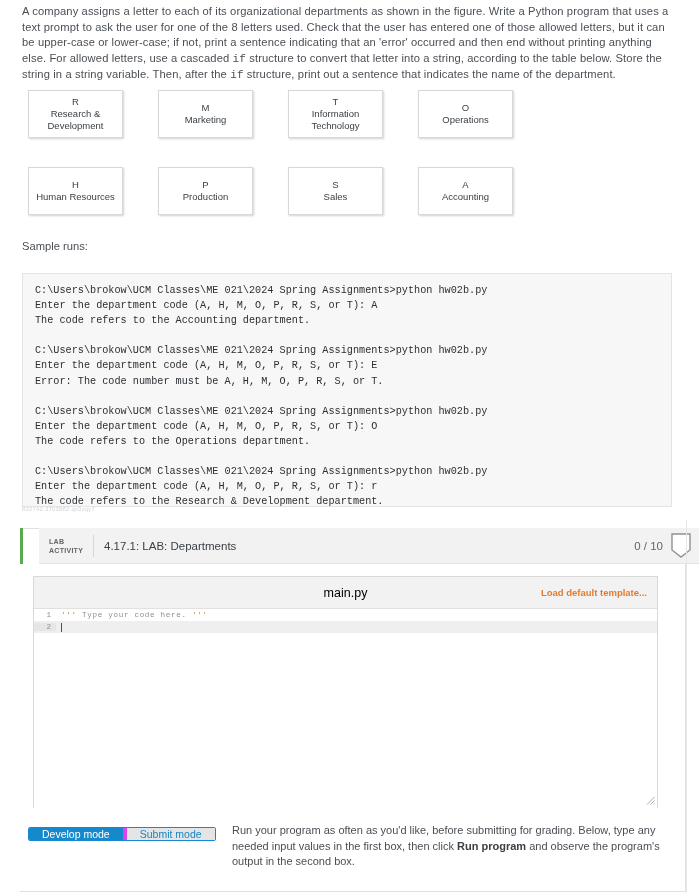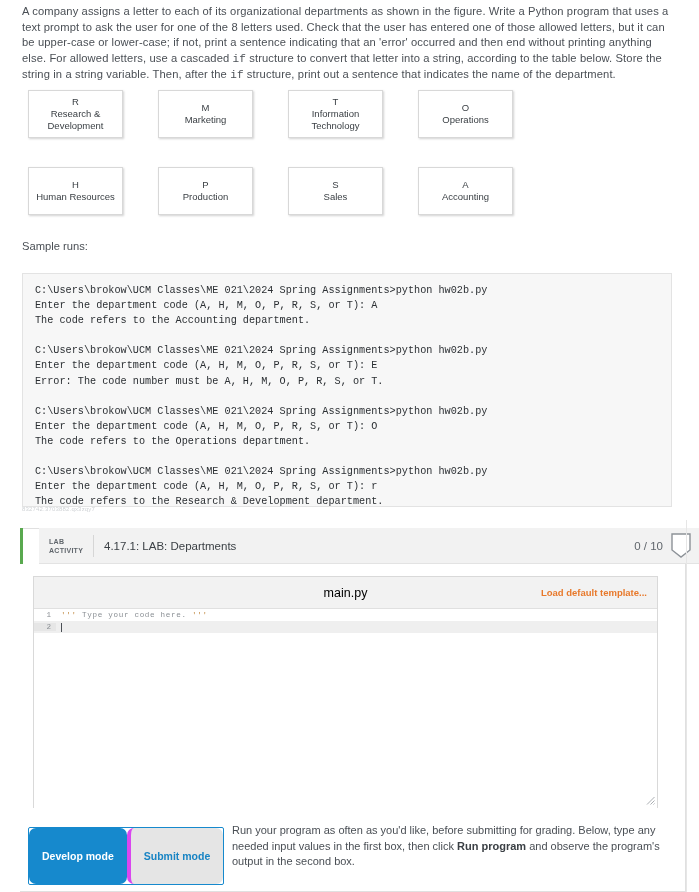--- a/index.html
+++ b/index.html
@@ -226,25 +226,24 @@
   .mode-group {
     position: absolute;
     left: 28px; top: 827px;
     display: flex;
     border: 1px solid #1689cd;
     border-radius: 2px;
     overflow: hidden;
   }
   .mode-btn {
     font-size: 10.5px;
-    font-weight: bold;
-    padding: 22px 13px;
+    font-weight: normal;
+    padding: 0 13px;
     cursor: pointer;
     white-space: nowrap;
-    border-radius: 7px;
   }
   .mode-btn.active { background: #1689cd; color: #ffffff; }
   .mode-btn.inactive { background: #e5e5e5; color: #1884c4; border-left: 4px solid #d946ef; }
 
   .help-text {
     position: absolute;
     left: 232px; top: 823px;
     width: 450px;
     font-size: 11px;
     line-height: 15.5px;

